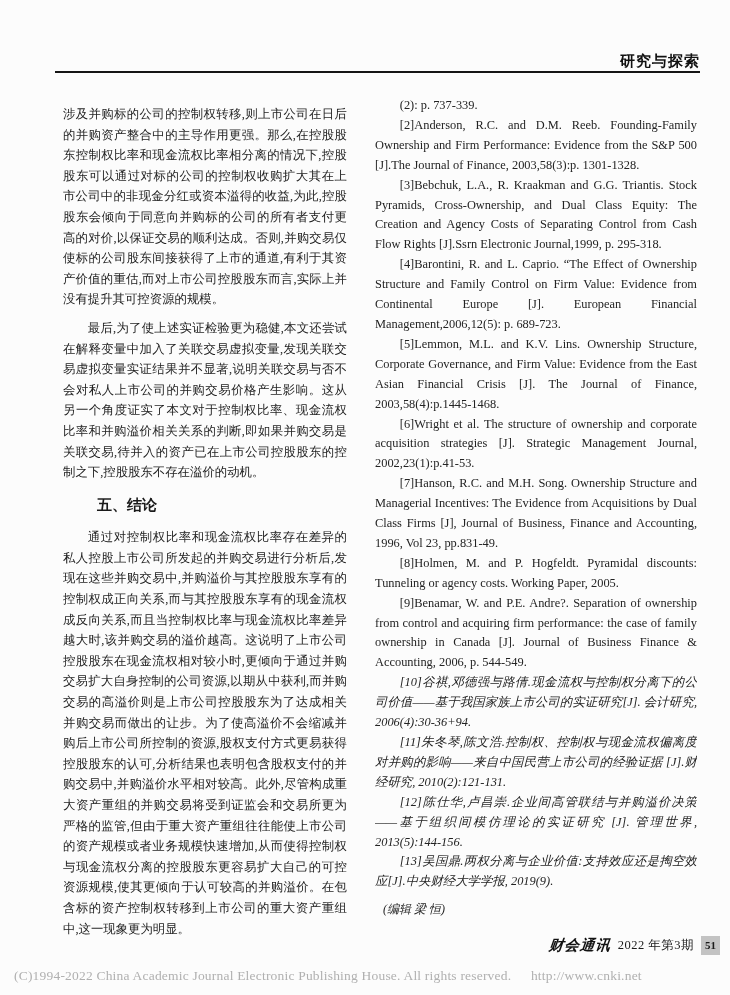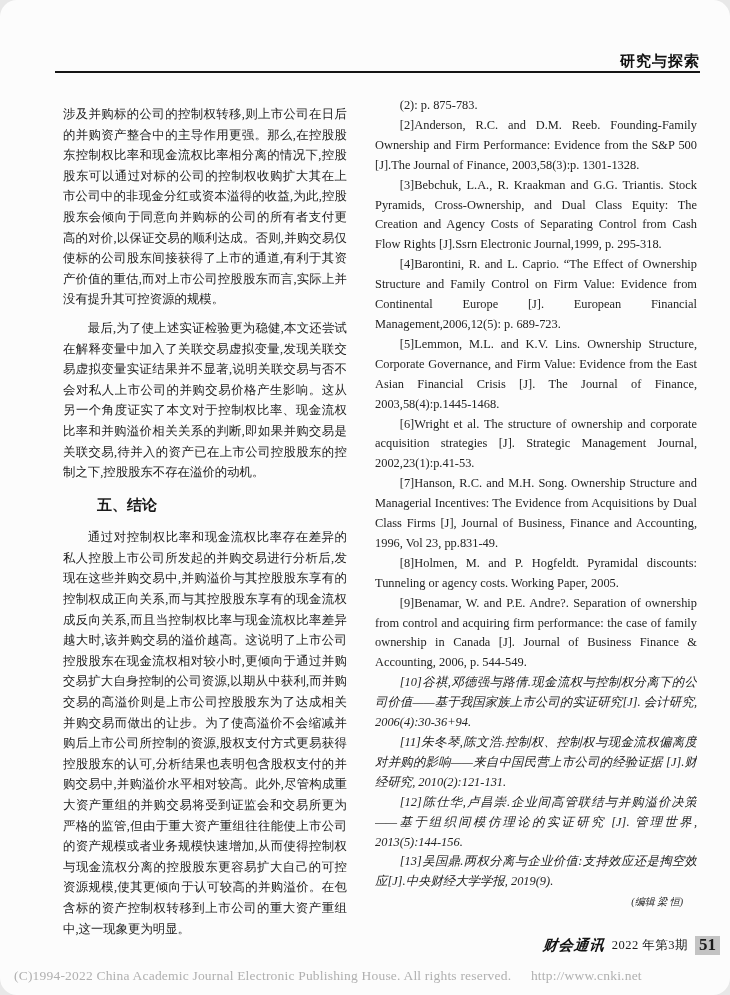--- a/index.html
+++ b/index.html
@@ -4,21 +4,20 @@
 <style>
   html,body{margin:0;padding:0;background:#e8e8e8;}
   .page{
     position:relative;
     width:730px;height:995px;
     margin:0 auto;
     background:#fcfcfc;
     font-family:"Liberation Serif","DejaVu Serif",serif;
     color:#222;
     overflow:hidden;
-    border-radius:17px;
   }
   
   .header-label{
     position:absolute;top:52px;right:30px;
     font-family:"Liberation Sans","DejaVu Sans",sans-serif;
     font-weight:bold;font-size:15px;color:#111;
     letter-spacing:1px;
   }
   .header-rule{
     position:absolute;top:71px;left:55px;right:30px;
@@ -49,37 +48,37 @@
     font-weight:bold;text-indent:2em;color:#1a1a1a;
   }
   .ref{
     margin:0;text-align:justify;text-indent:2em;color:#232323;
   }
   .col-left .ref-en{font-size:16px;line-height:20.6px;}
   .col-right .ref{font-size:12.4px;line-height:19.9px;}
   .justify-last{text-align-last:justify;}
   .ref-cn{font-style:italic;}
   .editor-note{
-    margin:0;font-size:10px;line-height:19.9px;
-    font-style:italic;text-align:right;padding-right:14px;color:#232323;
+    margin:8px;font-size:12px;line-height:19.9px;
+    font-style:italic;padding-right:14px;color:#232323;
   }
   
   .journal-line{
     position:absolute;top:936px;right:10px;
     display:flex;align-items:center;gap:7px;
     font-size:12.5px;color:#1a1a1a;
   }
   .journal-name{
     font-weight:bold;font-style:italic;font-size:14.5px;
     transform:skewX(-6deg);letter-spacing:1px;color:#111;
   }
   .journal-issue{font-size:12.5px;letter-spacing:0.5px;}
   .page-badge{
     display:inline-block;background:#c3c3c3;color:#1b1b1b;
-    font-size:17px;font-weight:bold;
+    font-size:11px;font-weight:bold;
     padding:1px 4px 2px 4px;line-height:16px;
   }
   .copyright{
     position:absolute;top:968px;left:14px;right:0;
     font-size:13.5px;color:#b0b0b0;letter-spacing:0.2px;
     white-space:nowrap;
   }
   .copyright .url{margin-left:16px;}
 </style>
 </head>
@@ -94,21 +93,21 @@
     <p class="body-cn no-indent">涉及并购标的公司的控制权转移,则上市公司在日后的并购资产整合中的主导作用更强。那么,在控股股东控制权比率和现金流权比率相分离的情况下,控股股东可以通过对标的公司的控制权收购扩大其在上市公司中的非现金分红或资本溢得的收益,为此,控股股东会倾向于同意向并购标的公司的所有者支付更高的对价,以保证交易的顺利达成。否则,并购交易仅使标的公司股东间接获得了上市的通道,有利于其资产价值的重估,而对上市公司控股股东而言,实际上并没有提升其可控资源的规模。</p>
     <p class="body-cn">最后,为了使上述实证检验更为稳健,本文还尝试在解释变量中加入了关联交易虚拟变量,发现关联交易虚拟变量实证结果并不显著,说明关联交易与否不会对私人上市公司的并购交易价格产生影响。这从另一个角度证实了本文对于控制权比率、现金流权比率和并购溢价相关关系的判断,即如果并购交易是关联交易,待并入的资产已在上市公司控股股东的控制之下,控股股东不存在溢价的动机。</p>
     <h3 class="heading-cn">五、结论</h3>
     <p class="body-cn">通过对控制权比率和现金流权比率存在差异的私人控股上市公司所发起的并购交易进行分析后,发现在这些并购交易中,并购溢价与其控股股东享有的控制权成正向关系,而与其控股股东享有的现金流权成反向关系,而且当控制权比率与现金流权比率差异越大时,该并购交易的溢价越高。这说明了上市公司控股股东在现金流权相对较小时,更倾向于通过并购交易扩大自身控制的公司资源,以期从中获利,而并购交易的高溢价则是上市公司控股股东为了达成相关并购交易而做出的让步。为了使高溢价不会缩减并购后上市公司所控制的资源,股权支付方式更易获得控股股东的认可,分析结果也表明包含股权支付的并购交易中,并购溢价水平相对较高。此外,尽管构成重大资产重组的并购交易将受到证监会和交易所更为严格的监管,但由于重大资产重组往往能使上市公司的资产规模或者业务规模快速增加,从而使得控制权与现金流权分离的控股股东更容易扩大自己的可控资源规模,使其更倾向于认可较高的并购溢价。在包含标的资产控制权转移到上市公司的重大资产重组中,这一现象更为明显。</p>
     <div class="ref-divider"></div>
     <p class="refs-heading">参考文献:</p>
     <p class="ref ref-en justify-last">[1]Shleifer, A. and R.W. Vishny. A Survey of Corporate Governance [J]. The Journal of Finance,1997, 52</p>
   </section>
 
   <section class="col col-right">
-    <p class="ref ref-en no-indent">(2): p. 875-783.</p>
+    <p class="ref ref-en no-indent">(2): p. 737-339.</p>
     <p class="ref ref-en">[2]Anderson, R.C. and D.M. Reeb. Founding-Family Ownership and Firm Performance: Evidence from the S&amp;P 500 [J].The Journal of Finance, 2003,58(3):p. 1301-1328.</p>
     <p class="ref ref-en">[3]Bebchuk, L.A., R. Kraakman and G.G. Triantis. Stock Pyramids, Cross-Ownership, and Dual Class Equity: The Creation and Agency Costs of Separating Control from Cash Flow Rights [J].Ssrn Electronic Journal,1999, p. 295-318.</p>
     <p class="ref ref-en">[4]Barontini, R. and L. Caprio. “The Effect of Ownership Structure and Family Control on Firm Value: Evidence from Continental Europe [J]. European Financial Management,2006,12(5): p. 689-723.</p>
     <p class="ref ref-en">[5]Lemmon, M.L. and K.V. Lins. Ownership Structure, Corporate Governance, and Firm Value: Evidence from the East Asian Financial Crisis [J]. The Journal of Finance, 2003,58(4):p.1445-1468.</p>
     <p class="ref ref-en">[6]Wright et al. The structure of ownership and corporate acquisition strategies [J]. Strategic Management Journal, 2002,23(1):p.41-53.</p>
     <p class="ref ref-en">[7]Hanson, R.C. and M.H. Song. Ownership Structure and Managerial Incentives: The Evidence from Acquisitions by Dual Class Firms [J], Journal of Business, Finance and Accounting, 1996, Vol 23, pp.831-49.</p>
     <p class="ref ref-en">[8]Holmen, M. and P. Hogfeldt. Pyramidal discounts: Tunneling or agency costs. Working Paper, 2005.</p>
     <p class="ref ref-en">[9]Benamar, W. and P.E. Andre?. Separation of ownership from control and acquiring firm performance: the case of family ownership in Canada [J]. Journal of Business Finance &amp; Accounting, 2006, p. 544-549.</p>
     <p class="ref ref-cn">[10]谷祺,邓德强与路倩.现金流权与控制权分离下的公司价值——基于我国家族上市公司的实证研究[J]. 会计研究, 2006(4):30-36+94.</p>
     <p class="ref ref-cn">[11]朱冬琴,陈文浩.控制权、控制权与现金流权偏离度对并购的影响——来自中国民营上市公司的经验证据 [J].财经研究, 2010(2):121-131.</p>

